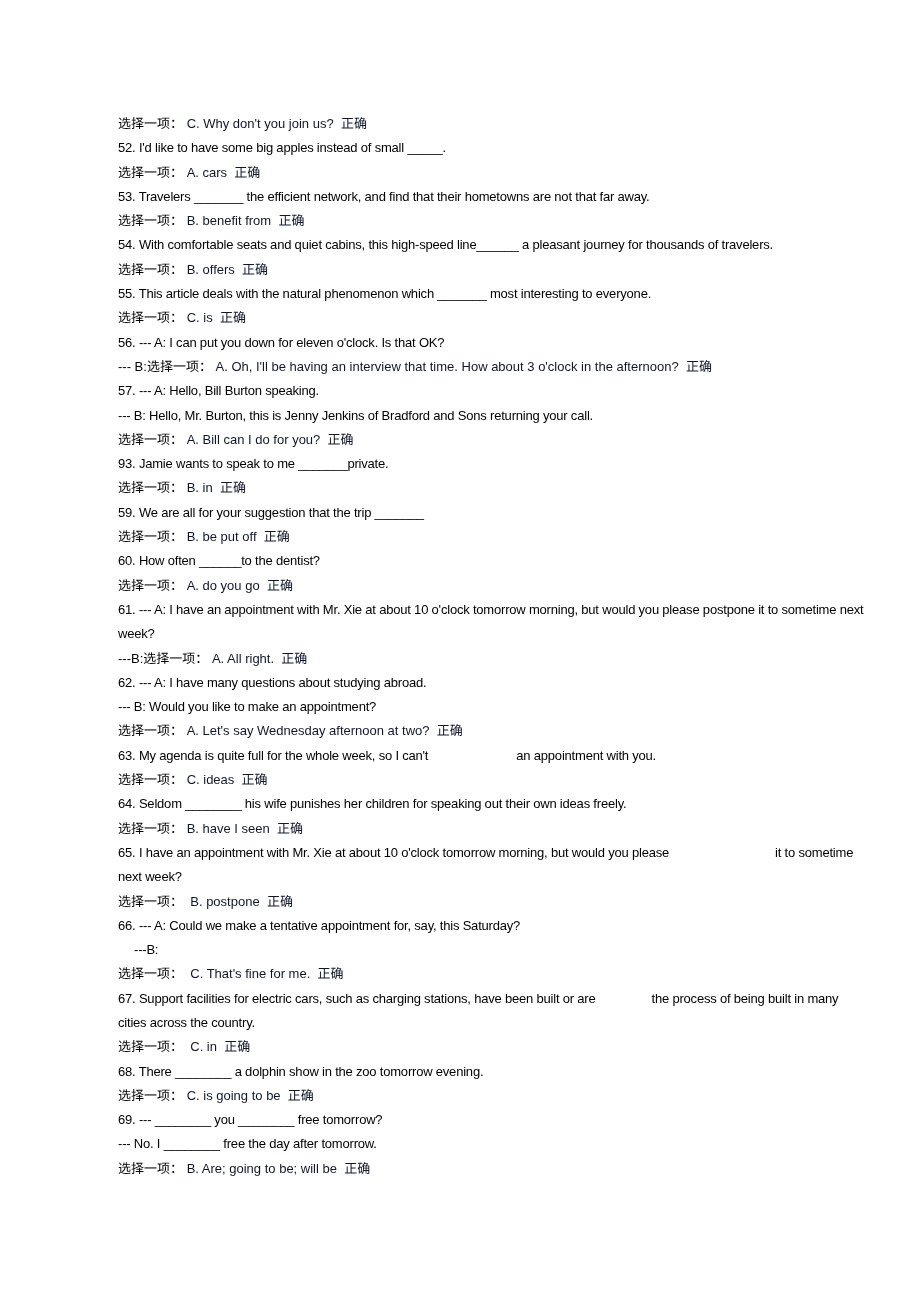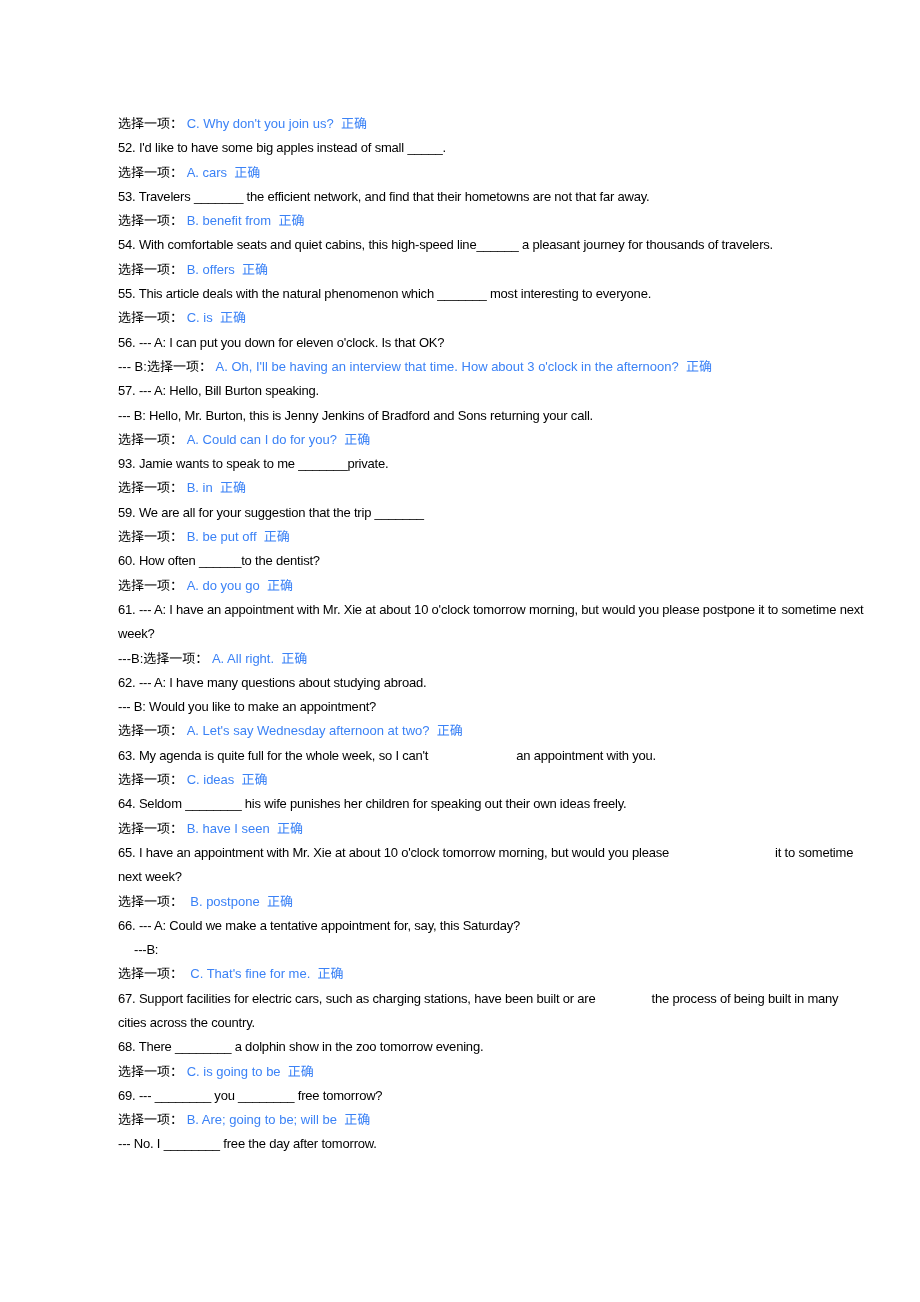--- a/index.html
+++ b/index.html
@@ -39,21 +39,21 @@
     color: #000000;
   }
   .ln.indent {
     padding-left: 16px;
   }
   
   .lbl {
     color: #000000;
   }
   .red {
-    color: #3b82f6;
+    color: #0f172a;
   }
   
   .gap {
     display: inline-block;
   }
   .gap-sm { width: 56px; }
   .gap-md { width: 88px; }
   .gap-lg { width: 106px; }
   
   .blank {
@@ -71,21 +71,21 @@
       <div class="ln q"><span class="blank">53. Travelers _______ the efficient network, and find that their hometowns are not that far away.</span></div>
       <div class="ln ans"><span class="lbl">选择一项：</span>&nbsp;<span class="red">B. benefit from</span>&nbsp;&nbsp;<span class="red">正确</span></div>
       <div class="ln q"><span class="blank">54. With comfortable seats and quiet cabins, this high-speed line______ a pleasant journey for thousands of travelers.</span></div>
       <div class="ln ans"><span class="lbl">选择一项：</span>&nbsp;<span class="red">B. offers</span>&nbsp;&nbsp;<span class="red">正确</span></div>
       <div class="ln q"><span class="blank">55. This article deals with the natural phenomenon which _______ most interesting to everyone.</span></div>
       <div class="ln ans"><span class="lbl">选择一项：</span>&nbsp;<span class="red">C. is</span>&nbsp;&nbsp;<span class="red">正确</span></div>
       <div class="ln q"><span class="blank">56. --- A: I can put you down for eleven o'clock. Is that OK?</span></div>
       <div class="ln ans"><span class="lbl">--- B:</span><span class="lbl">选择一项：</span>&nbsp;<span class="red">A. Oh, I'll be having an interview that time. How about 3 o'clock in the afternoon?</span>&nbsp;&nbsp;<span class="red">正确</span></div>
       <div class="ln q"><span class="blank">57. --- A: Hello, Bill Burton speaking.</span></div>
       <div class="ln q"><span class="blank">--- B: Hello, Mr. Burton, this is Jenny Jenkins of Bradford and Sons returning your call.</span></div>
-      <div class="ln ans"><span class="lbl">选择一项：</span>&nbsp;<span class="red">A. Could can I do for you?</span>&nbsp;&nbsp;<span class="red">正确</span></div>
+      <div class="ln ans"><span class="lbl">选择一项：</span>&nbsp;<span class="red">A. Bill can I do for you?</span>&nbsp;&nbsp;<span class="red">正确</span></div>
       <div class="ln q"><span class="blank">93. Jamie wants to speak to me _______private.</span></div>
       <div class="ln ans"><span class="lbl">选择一项：</span>&nbsp;<span class="red">B. in</span>&nbsp;&nbsp;<span class="red">正确</span></div>
       <div class="ln q"><span class="blank">59. We are all for your suggestion that the trip _______</span></div>
       <div class="ln ans"><span class="lbl">选择一项：</span>&nbsp;<span class="red">B. be put off</span>&nbsp;&nbsp;<span class="red">正确</span></div>
       <div class="ln q"><span class="blank">60. How often ______to the dentist?</span></div>
       <div class="ln ans"><span class="lbl">选择一项：</span>&nbsp;<span class="red">A. do you go</span>&nbsp;&nbsp;<span class="red">正确</span></div>
       <div class="ln q"><span class="blank">61. --- A: I have an appointment with Mr. Xie at about 10 o'clock tomorrow morning, but would you please postpone it to sometime next week?</span></div>
       <div class="ln ans"><span class="lbl">---B:</span><span class="lbl">选择一项：</span>&nbsp;<span class="red">A. All right.</span>&nbsp;&nbsp;<span class="red">正确</span></div>
       <div class="ln q"><span class="blank">62. --- A: I have many questions about studying abroad.</span></div>
       <div class="ln q"><span class="blank">--- B: Would you like to make an appointment?</span></div>
@@ -93,19 +93,20 @@
       <div class="ln q"><span class="blank">63. My agenda is quite full for the whole week, so I can't</span><span class="gap gap-md">&nbsp;</span><span class="blank">an appointment with you.</span></div>
       <div class="ln ans"><span class="lbl">选择一项：</span>&nbsp;<span class="red">C. ideas</span>&nbsp;&nbsp;<span class="red">正确</span></div>
       <div class="ln q"><span class="blank">64. Seldom ________ his wife punishes her children for speaking out their own ideas freely.</span></div>
       <div class="ln ans"><span class="lbl">选择一项：</span>&nbsp;<span class="red">B. have I seen</span>&nbsp;&nbsp;<span class="red">正确</span></div>
       <div class="ln q"><span class="blank">65. I have an appointment with Mr. Xie at about 10 o'clock tomorrow morning, but would you please</span><span class="gap gap-lg">&nbsp;</span><span class="blank">it to sometime next week?</span></div>
       <div class="ln ans"><span class="lbl">选择一项：</span>&nbsp;&nbsp;<span class="red">B. postpone</span>&nbsp;&nbsp;<span class="red">正确</span></div>
       <div class="ln q"><span class="blank">66. --- A: Could we make a tentative appointment for, say, this Saturday?</span></div>
       <div class="ln q indent"><span class="blank">---B:</span></div>
       <div class="ln ans"><span class="lbl">选择一项：</span>&nbsp;&nbsp;<span class="red">C. That's fine for me.</span>&nbsp;&nbsp;<span class="red">正确</span></div>
       <div class="ln q"><span class="blank">67. Support facilities for electric cars, such as charging stations, have been built or are</span><span class="gap gap-sm">&nbsp;</span><span class="blank">the process of being built in many cities across the country.</span></div>
+      <div class="ln ans"><span class="lbl">选择一项：</span>&nbsp;&nbsp;<span class="red">C. in</span>&nbsp;&nbsp;<span class="red">正确</span></div>
       <div class="ln q"><span class="blank">68. There ________ a dolphin show in the zoo tomorrow evening.</span></div>
       <div class="ln ans"><span class="lbl">选择一项：</span>&nbsp;<span class="red">C. is going to be</span>&nbsp;&nbsp;<span class="red">正确</span></div>
       <div class="ln q"><span class="blank">69. --- ________ you ________ free tomorrow?</span></div>
+      <div class="ln q"><span class="blank">--- No. I ________ free the day after tomorrow.</span></div>
       <div class="ln ans"><span class="lbl">选择一项：</span>&nbsp;<span class="red">B. Are; going to be; will be</span>&nbsp;&nbsp;<span class="red">正确</span></div>
-      <div class="ln q"><span class="blank">--- No. I ________ free the day after tomorrow.</span></div>
     </div>
 </div>
 
 </body></html>

